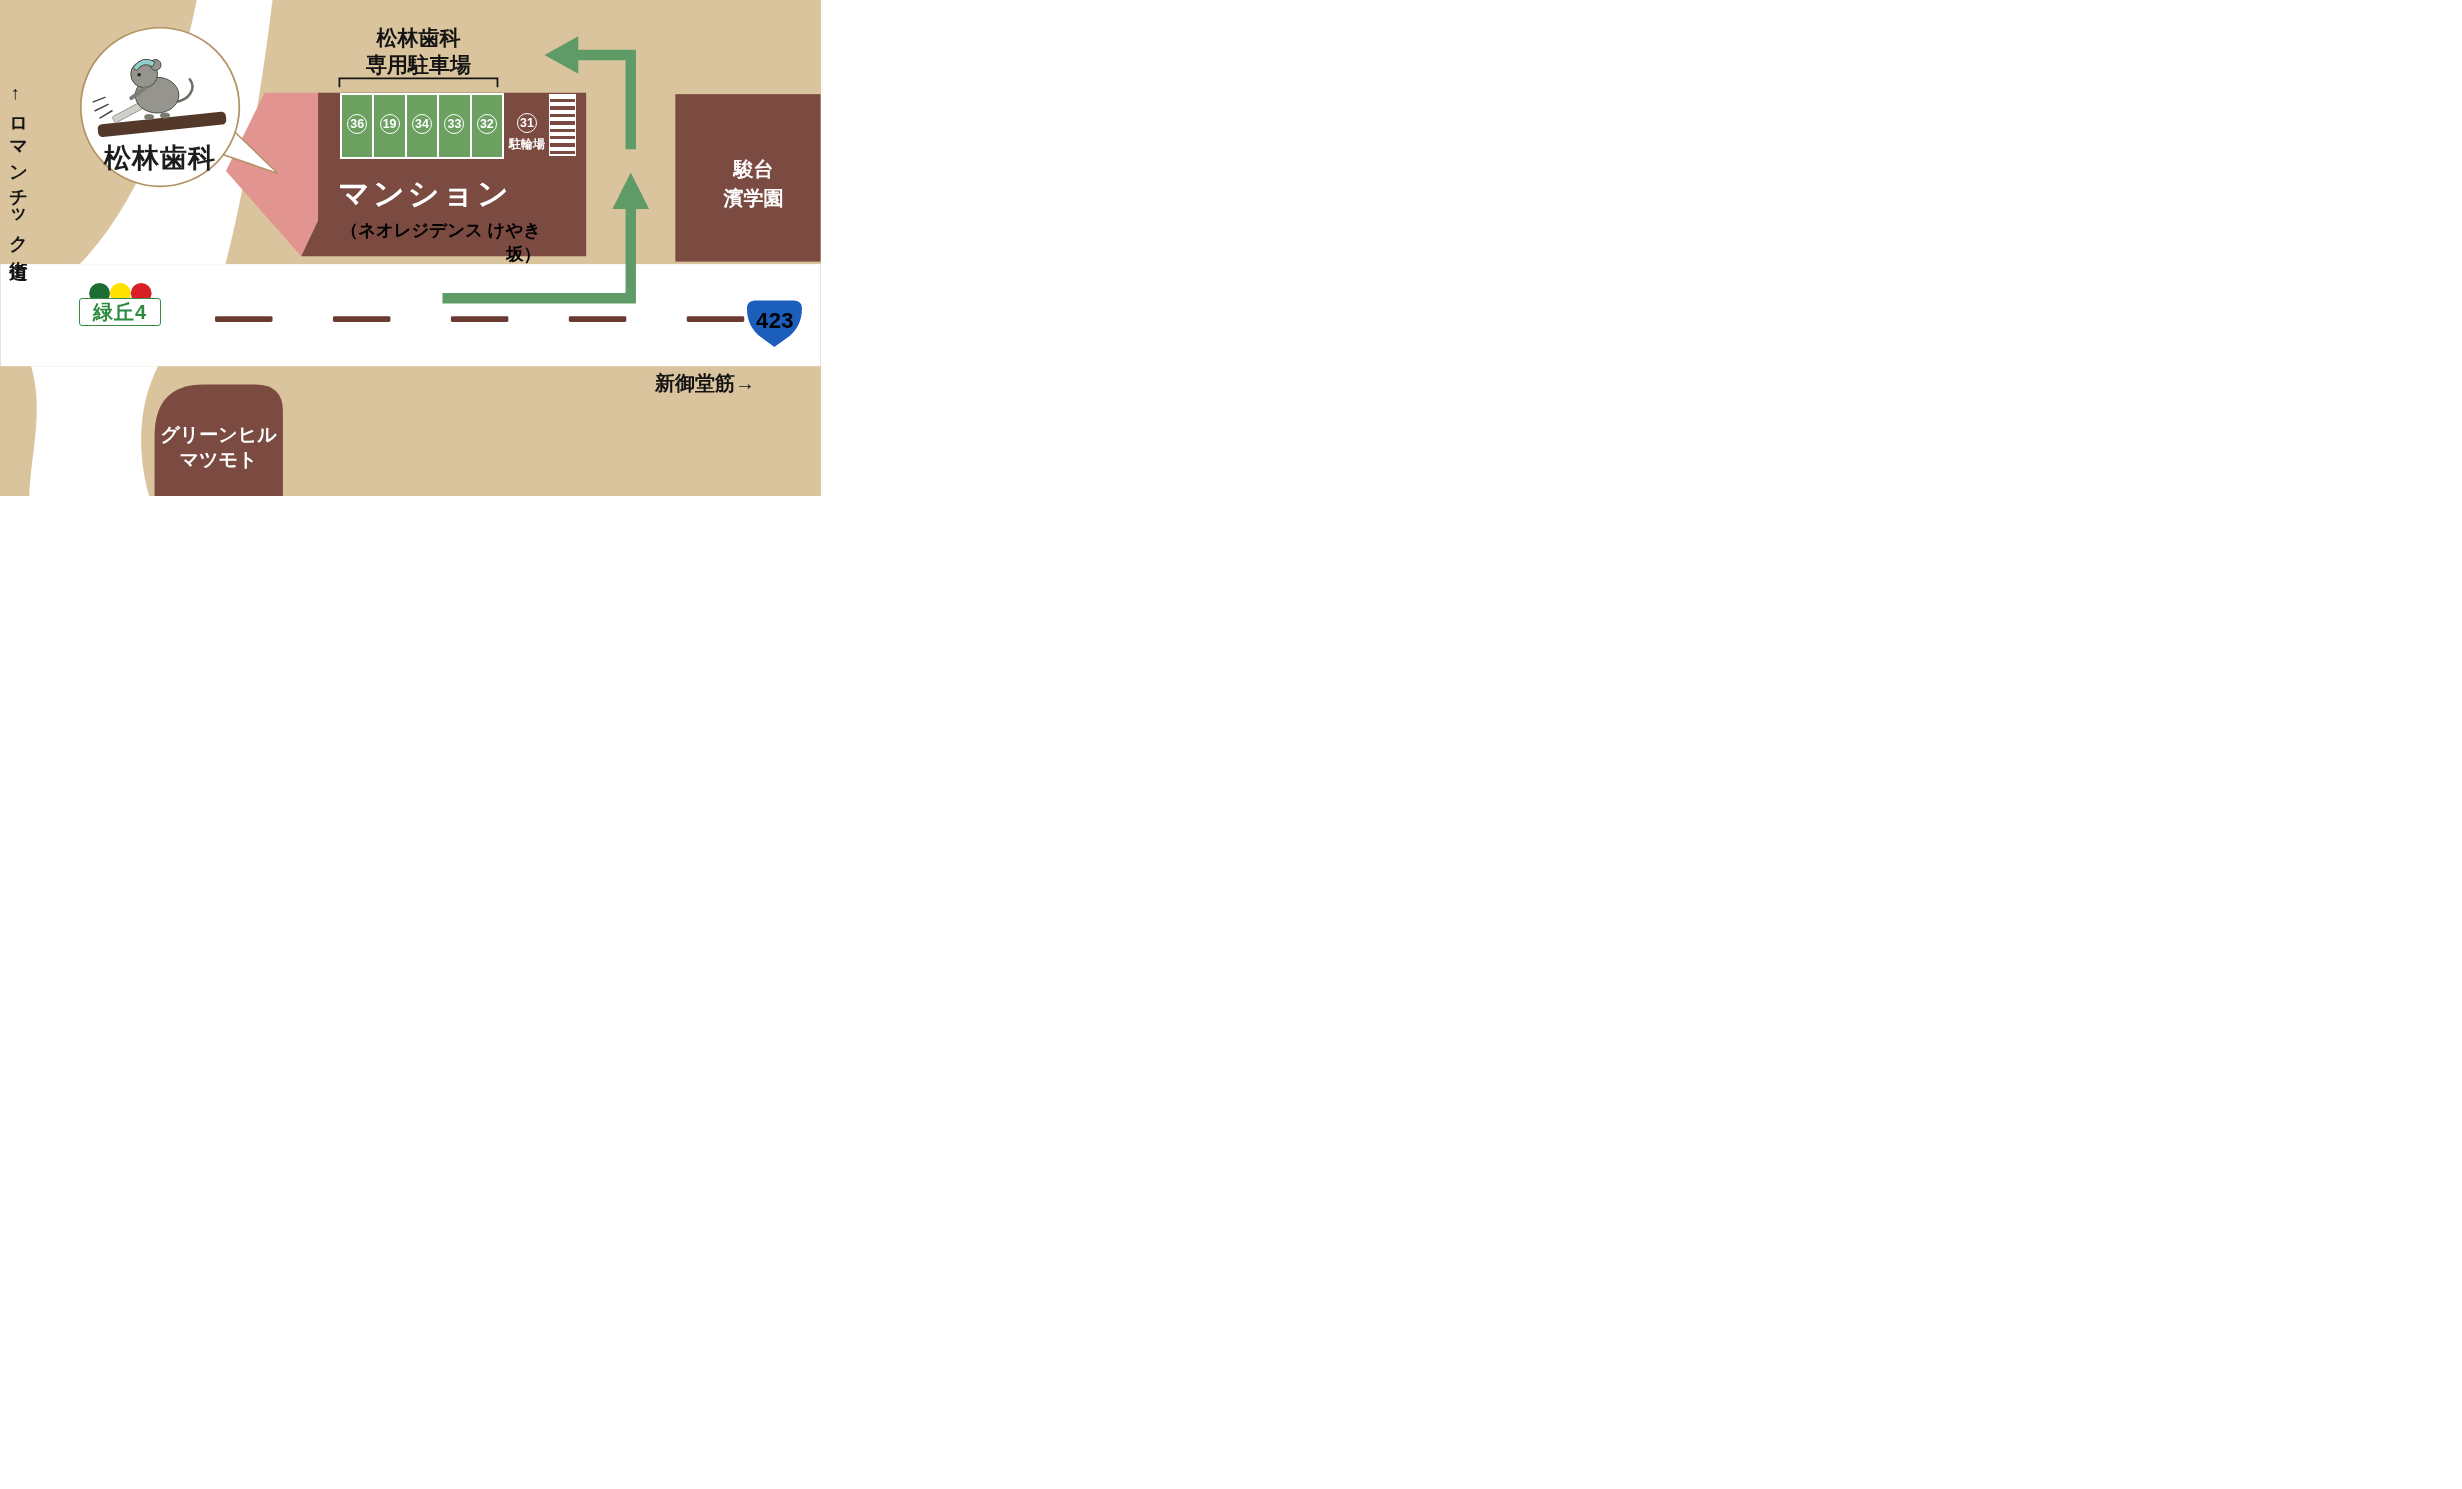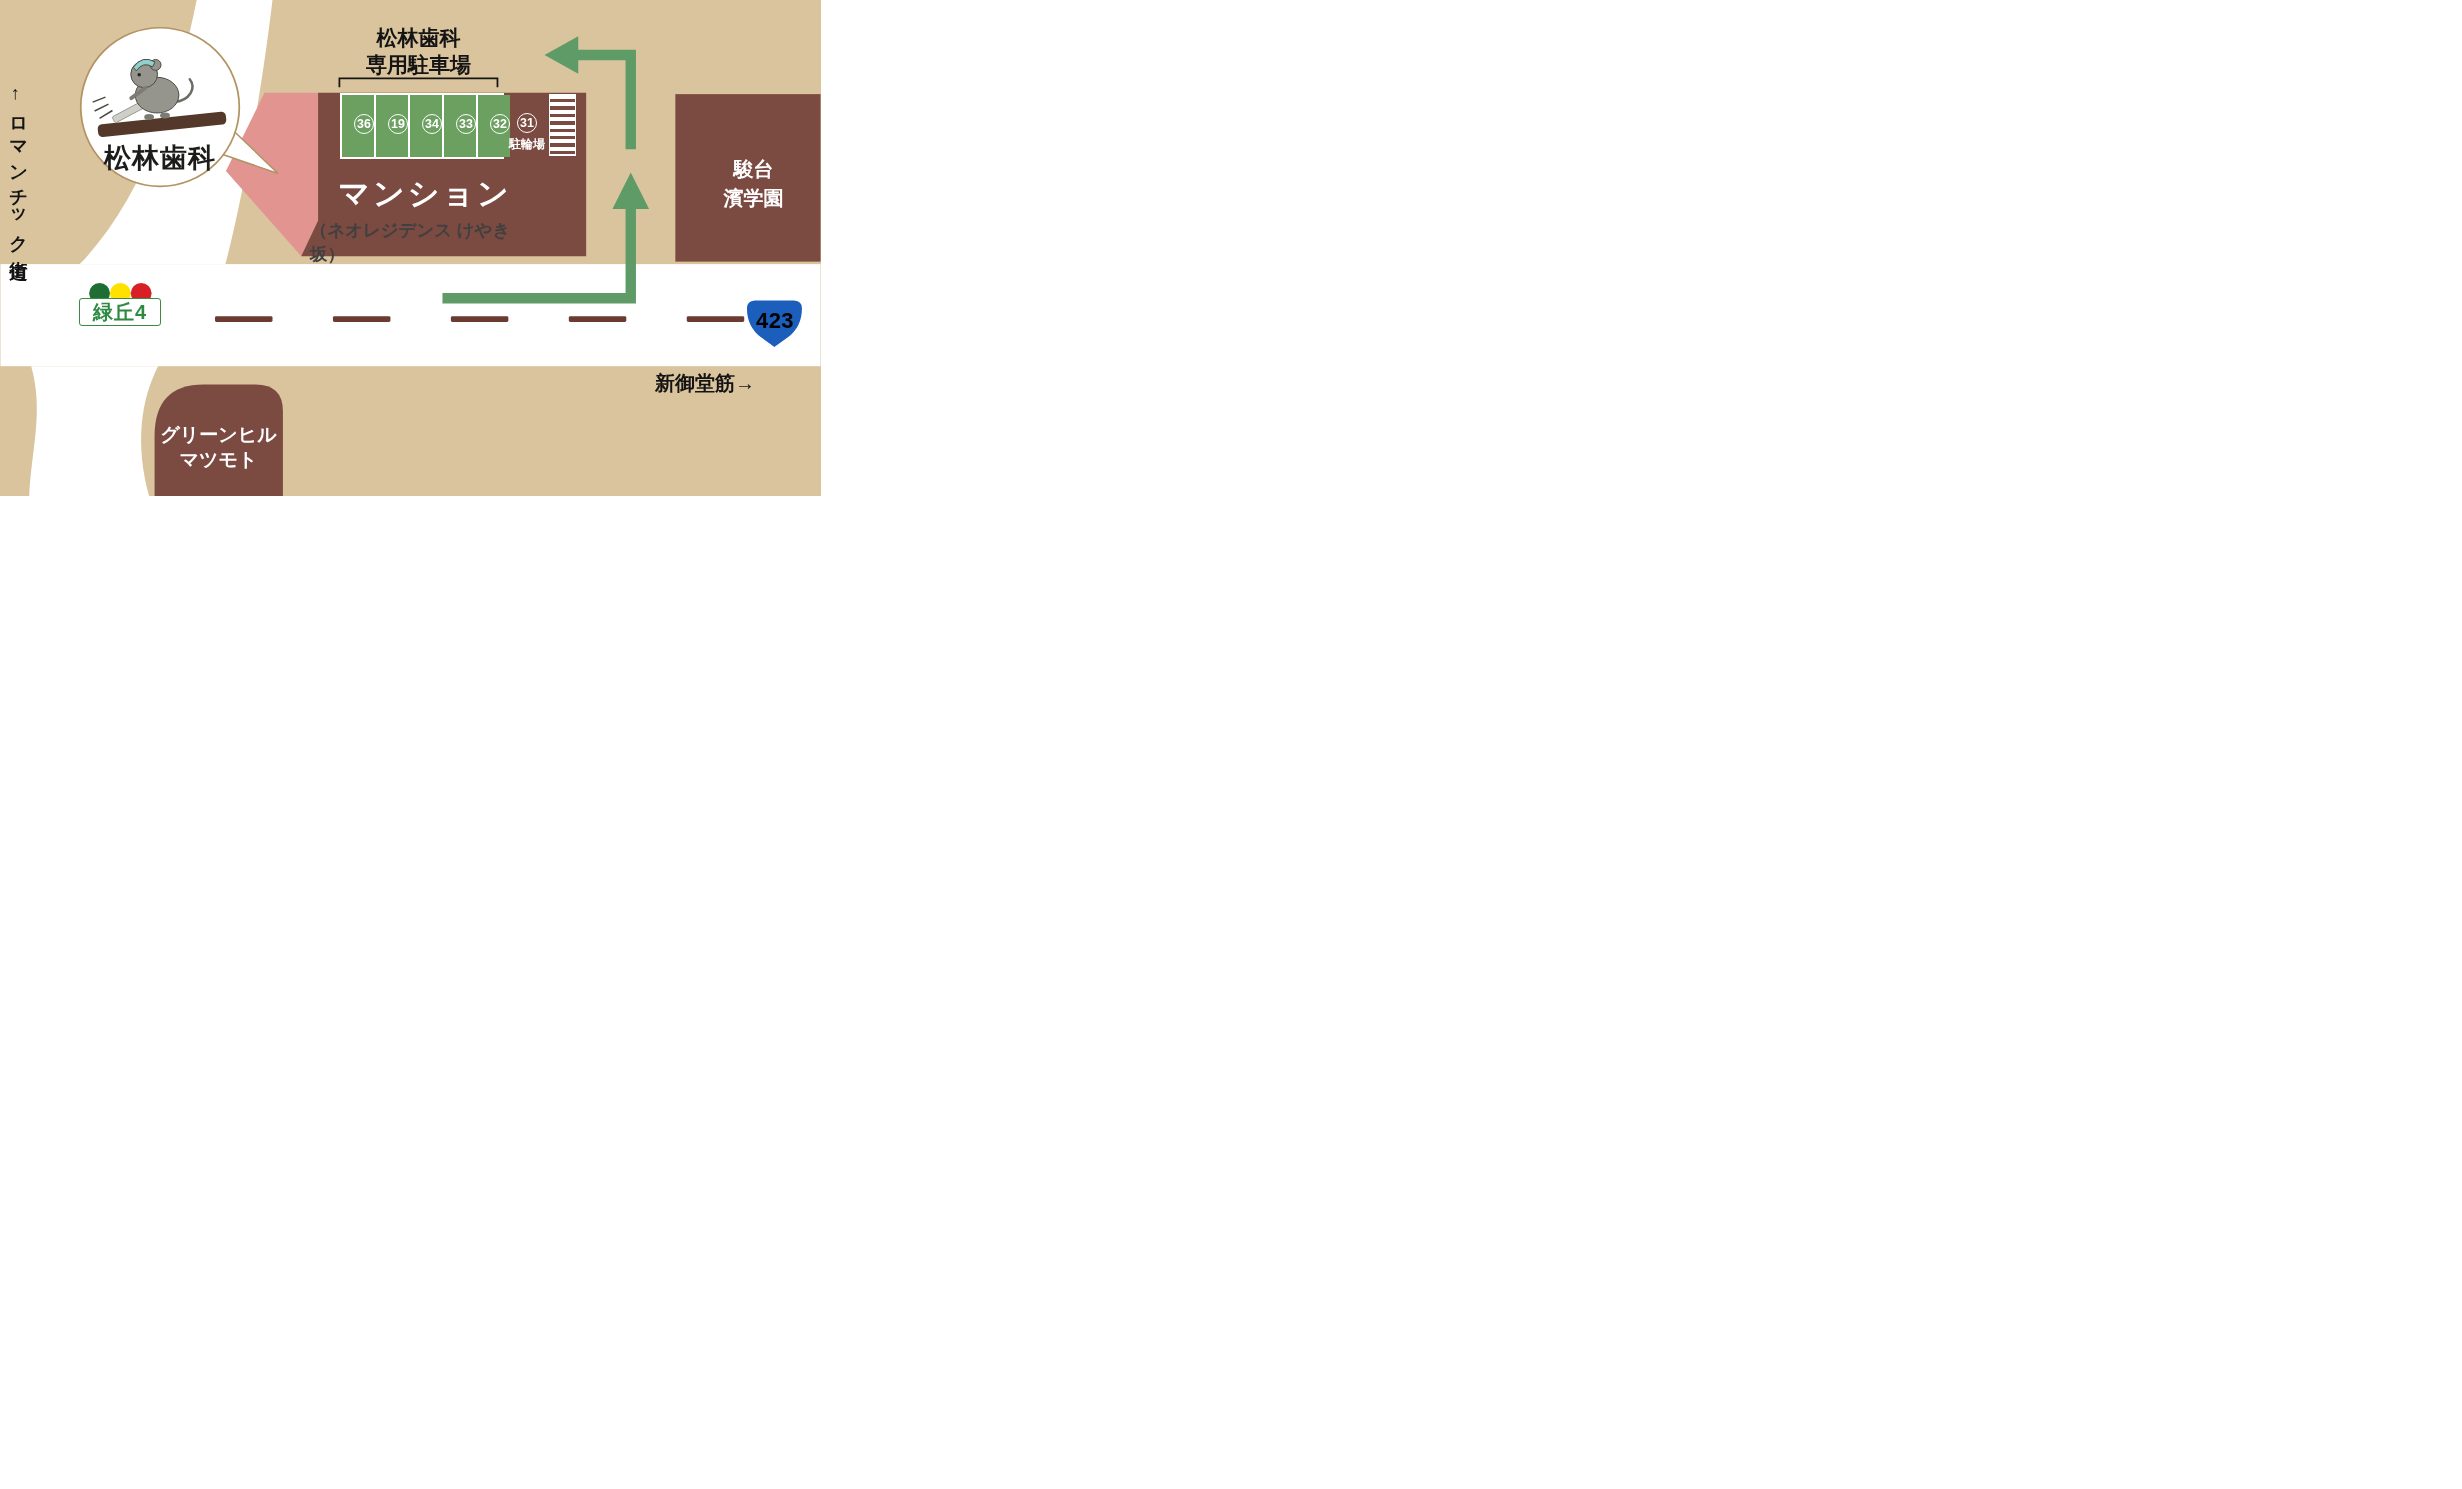--- a/index.html
+++ b/index.html
@@ -24,21 +24,21 @@
   .parking-title{
     left:330px;top:25px;width:177px;text-align:center;
     font-size:21px;font-weight:800;color:#141414;line-height:1.28;
   }
   .parking-title span{display:block;}
   .stalls{
     left:340px;top:93px;width:164px;height:66px;
     background:#fff;display:flex;gap:2px;padding:2px;box-sizing:border-box;
   }
   .stall{
-    flex:1;background:#6ba061;display:flex;flex-direction:column;align-items:center;padding-left:12px;
+    flex:1;background:#6ba061;display:flex;flex-direction:column;align-items:center;
   }
   .num-circle{
     margin-top:19px;width:20px;height:20px;border:1.5px solid #fff;border-radius:50%;
     color:#fff;font-size:12.4px;font-weight:700;display:flex;align-items:center;justify-content:center;
     box-sizing:border-box;
   }
   .bike-area{
     left:504px;top:93px;width:46px;height:66px;
     display:flex;flex-direction:column;align-items:center;
   }
@@ -47,22 +47,22 @@
   .stripes{
     left:549px;top:94px;width:27px;height:62px;box-sizing:border-box;
     border:1.5px solid #fff;
     background:repeating-linear-gradient(180deg,#fff 0 4px,#7b4a41 4px 7.4px);
   }
   .mansion-name{
     left:326px;top:173px;width:198px;text-align:center;
     font-size:31px;font-weight:800;color:#fff;letter-spacing:3px;
   }
   .mansion-sub{
-    left:310px;top:218px;width:231px;text-align:left;
-    font-size:17.4px;font-weight:700;color:#404040;
+    left:310px;top:218px;width:231px;text-align:right;
+    font-size:17.4px;font-weight:700;color:#000000;
   }
   .school-name{
     left:675px;top:155px;width:145px;text-align:center;
     font-size:20px;font-weight:600;color:#fff;line-height:1.45;
   }
   .school-name span{display:block;margin-left:12px;}
   .signal-label{
     left:79px;top:298px;width:82px;height:28px;box-sizing:border-box;
     background:#fff;border:1.5px solid #3a8a46;border-radius:3px;
     color:#2f8a41;font-size:20px;font-weight:800;

